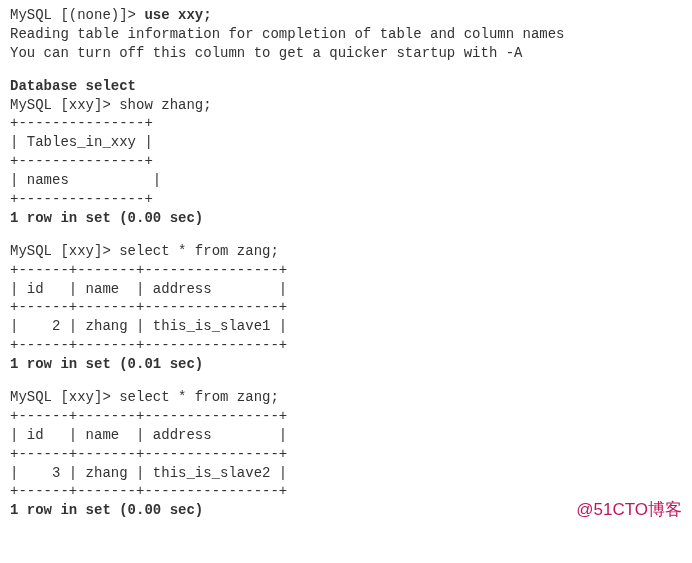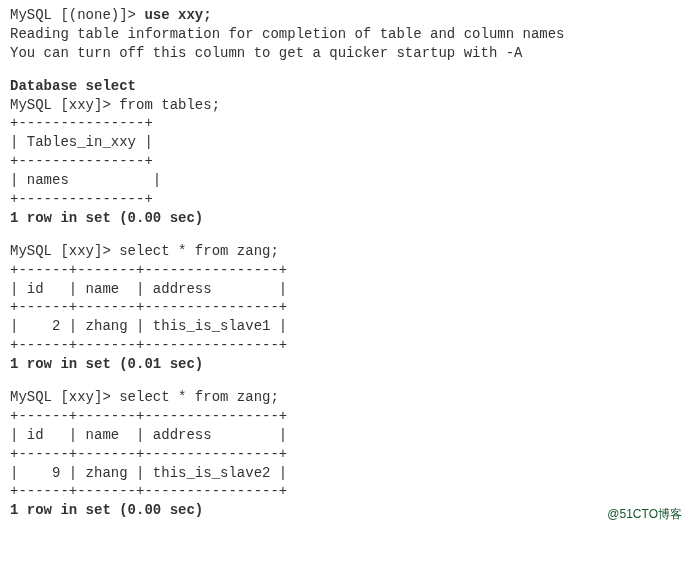--- a/index.html
+++ b/index.html
@@ -14,36 +14,36 @@
       box-sizing: border-box;
       position: relative;
     }
     .line { white-space: pre; }
     .bold { font-weight: bold; }
     .blank { height: 14px; }
     .watermark {
       position: absolute;
       right: 10px;
       bottom: 4px;
-      color: #14532d;
+      color: #be185d;
       font-family: sans-serif;
-      font-size: 12px;
+      font-size: 17px;
       margin-left: 36px;
     }
   </style>
 </head>
 <body>
 
 <div class="line"><span>MySQL [(none)]&gt; </span><span class="bold">use xxy;</span></div>
 <div class="line">Reading table information for completion of table and column names</div>
 <div class="line">You can turn off this column to get a quicker startup with -A</div>
 <div class="blank"></div>
 <div class="line bold">Database select</div>
 
-<div class="line"><span>MySQL [xxy]&gt; </span><span>from tables;</span></div>
+<div class="line"><span>MySQL [xxy]&gt; </span><span>show zhang;</span></div>
 <div class="line">+---------------+</div>
 <div class="line">| Tables_in_xxy |</div>
 <div class="line">+---------------+</div>
 <div class="line">| names          |</div>
 <div class="line">+---------------+</div>
 <div class="line bold">1 row in set (0.00 sec)</div>
 <div class="blank"></div>
 
 <div class="line"><span>MySQL [xxy]&gt; </span><span>select * from zang;</span></div>
 <div class="line">+------+-------+----------------+</div>
@@ -51,17 +51,17 @@
 <div class="line">+------+-------+----------------+</div>
 <div class="line">|    2 | zhang | this_is_slave1 |</div>
 <div class="line">+------+-------+----------------+</div>
 <div class="line bold">1 row in set (0.01 sec)</div>
 <div class="blank"></div>
 
 <div class="line"><span>MySQL [xxy]&gt; </span><span>select * from zang;</span></div>
 <div class="line">+------+-------+----------------+</div>
 <div class="line">| id   | name  | address        |</div>
 <div class="line">+------+-------+----------------+</div>
-<div class="line">|    9 | zhang | this_is_slave2 |</div>
+<div class="line">|    3 | zhang | this_is_slave2 |</div>
 <div class="line">+------+-------+----------------+</div>
 <div class="line bold">1 row in set (0.00 sec)</div>
 
 <div class="watermark">@51CTO博客</div>
 
 </body></html>

